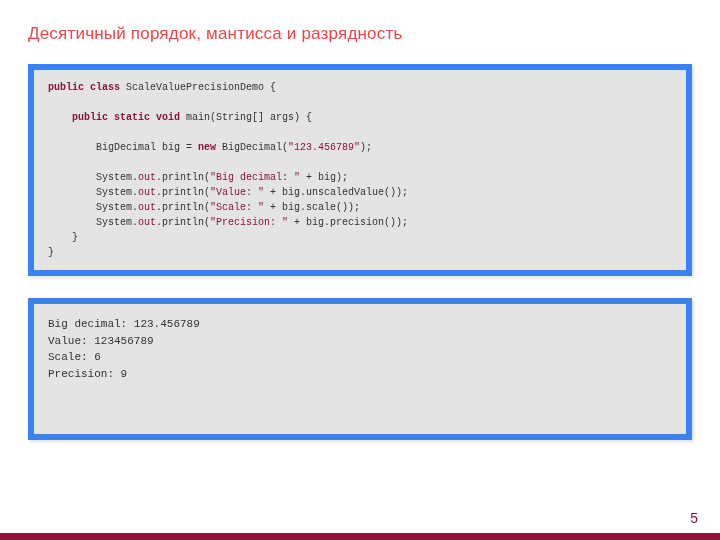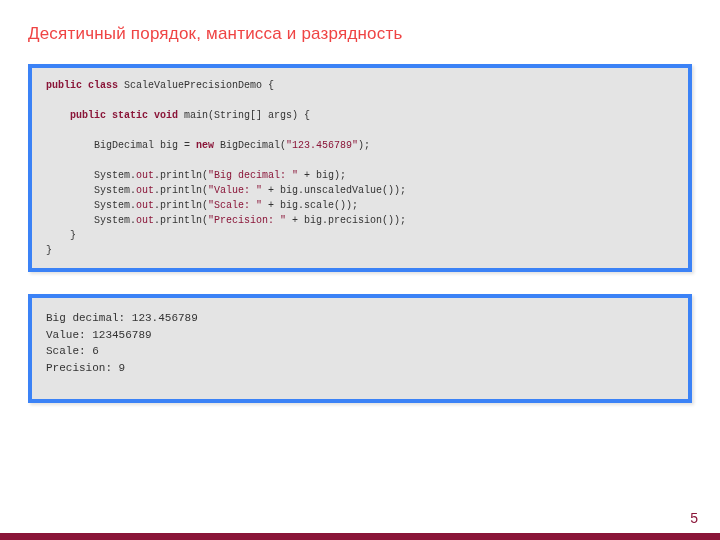--- a/index.html
+++ b/index.html
@@ -19,33 +19,33 @@
     }
     .title {
       color: #ef4444;
       font-size: 17px;
       font-weight: 400;
       margin-bottom: 20px;
       letter-spacing: 0.2px;
     }
     .code-block, .output-block {
       background: #e4e4e4;
-      border: 4px solid #3b82f6;
+      border: 6px solid #3b82f6;
       box-shadow: 2px 2px 3px rgba(0,0,0,0.12);
       padding: 10px 14px;
       font-family: "Courier New", Consolas, monospace;
       font-size: 10px;
       line-height: 1.5;
       margin-bottom: 22px;
       white-space: pre;
       color: #333;
     }
     .output-block {
       font-size: 11px;
-      padding: 12px 14px 23px 14px;
+      padding: 12px 14px 52px 14px;
     }
     .kw  { color: #8a1538; font-weight: bold; }
     .fld { color: #8a1538; }
     .str { color: #8a1538; }
     .page-num {
       position: absolute;
       right: 22px;
       bottom: 14px;
       font-size: 14px;
       color: #8a1538;

